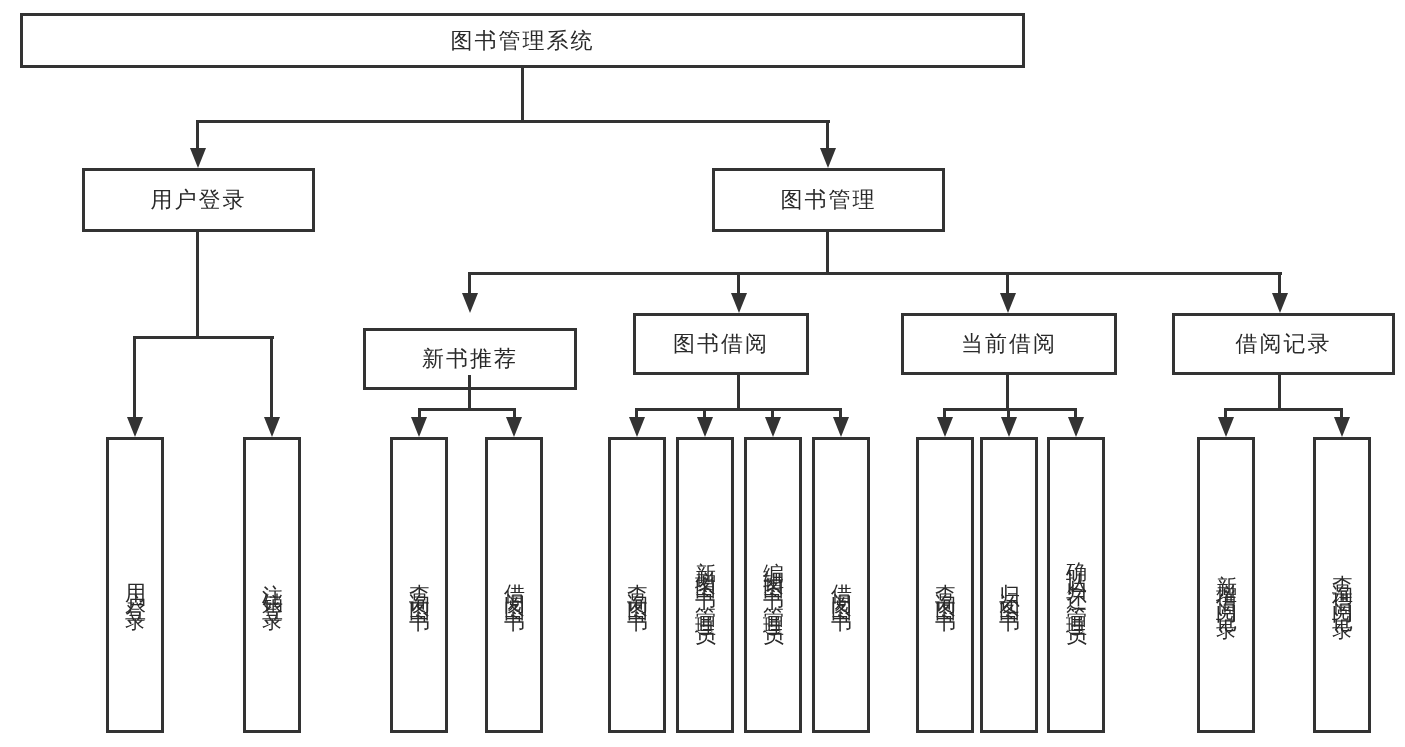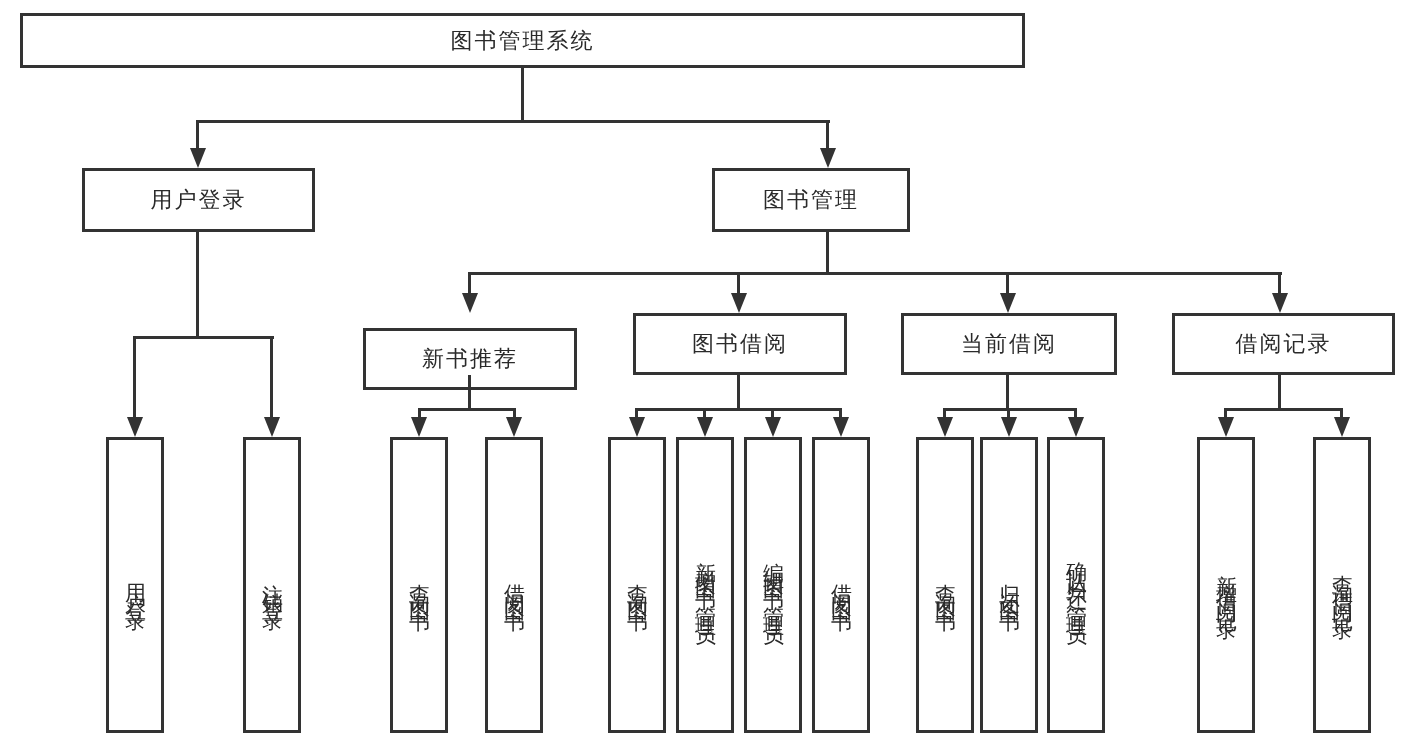--- a/index.html
+++ b/index.html
@@ -46,42 +46,42 @@
   <div class="box" style="left:20px;top:13px;width:1005px;height:55px;">图书管理系统</div>
 
   <div class="v" style="left:521px;top:68px;height:54px;"></div>
   <div class="h" style="left:197px;top:120px;width:633px;"></div>
   <div class="v" style="left:196px;top:120px;height:30px;"></div>
   <div class="arrow" style="left:190px;top:148px;"></div>
   <div class="v" style="left:826px;top:120px;height:30px;"></div>
   <div class="arrow" style="left:820px;top:148px;"></div>
 
   <div class="box" style="left:82px;top:168px;width:233px;height:64px;">用户登录</div>
-  <div class="box" style="left:712px;top:168px;width:198px;height:64px;">图书管理</div>
+  <div class="box" style="left:712px;top:168px;width:233px;height:64px;">图书管理</div>
 
   <div class="v" style="left:196px;top:232px;height:107px;"></div>
   <div class="h" style="left:134px;top:336px;width:140px;"></div>
   <div class="v" style="left:133px;top:336px;height:83px;"></div>
   <div class="arrow" style="left:127px;top:417px;"></div>
   <div class="v" style="left:270px;top:336px;height:83px;"></div>
   <div class="arrow" style="left:264px;top:417px;"></div>
 
   <div class="v" style="left:826px;top:232px;height:43px;"></div>
   <div class="h" style="left:469px;top:272px;width:813px;"></div>
   <div class="v" style="left:468px;top:272px;height:23px;"></div>
   <div class="arrow" style="left:462px;top:293px;"></div>
   <div class="v" style="left:737px;top:272px;height:23px;"></div>
   <div class="arrow" style="left:731px;top:293px;"></div>
   <div class="v" style="left:1006px;top:272px;height:23px;"></div>
   <div class="arrow" style="left:1000px;top:293px;"></div>
   <div class="v" style="left:1278px;top:272px;height:23px;"></div>
   <div class="arrow" style="left:1272px;top:293px;"></div>
 
   <div class="box" style="left:363px;top:328px;width:214px;height:62px;">新书推荐</div>
-  <div class="box" style="left:633px;top:313px;width:214px;height:62px;">图书借阅</div>
+  <div class="box" style="left:633px;top:313px;width:176px;height:62px;">图书借阅</div>
   <div class="box" style="left:1172px;top:313px;width:223px;height:62px;">借阅记录</div>
   <div class="box" style="left:901px;top:313px;width:216px;height:62px;">当前借阅</div>
 
   <div class="v" style="left:468px;top:375px;height:35px;"></div>
   <div class="v" style="left:737px;top:375px;height:35px;"></div>
   <div class="v" style="left:1006px;top:375px;height:35px;"></div>
   <div class="v" style="left:1278px;top:375px;height:35px;"></div>
 
   <div class="h" style="left:418px;top:408px;width:98px;"></div>
   <div class="h" style="left:636px;top:408px;width:206px;"></div>

